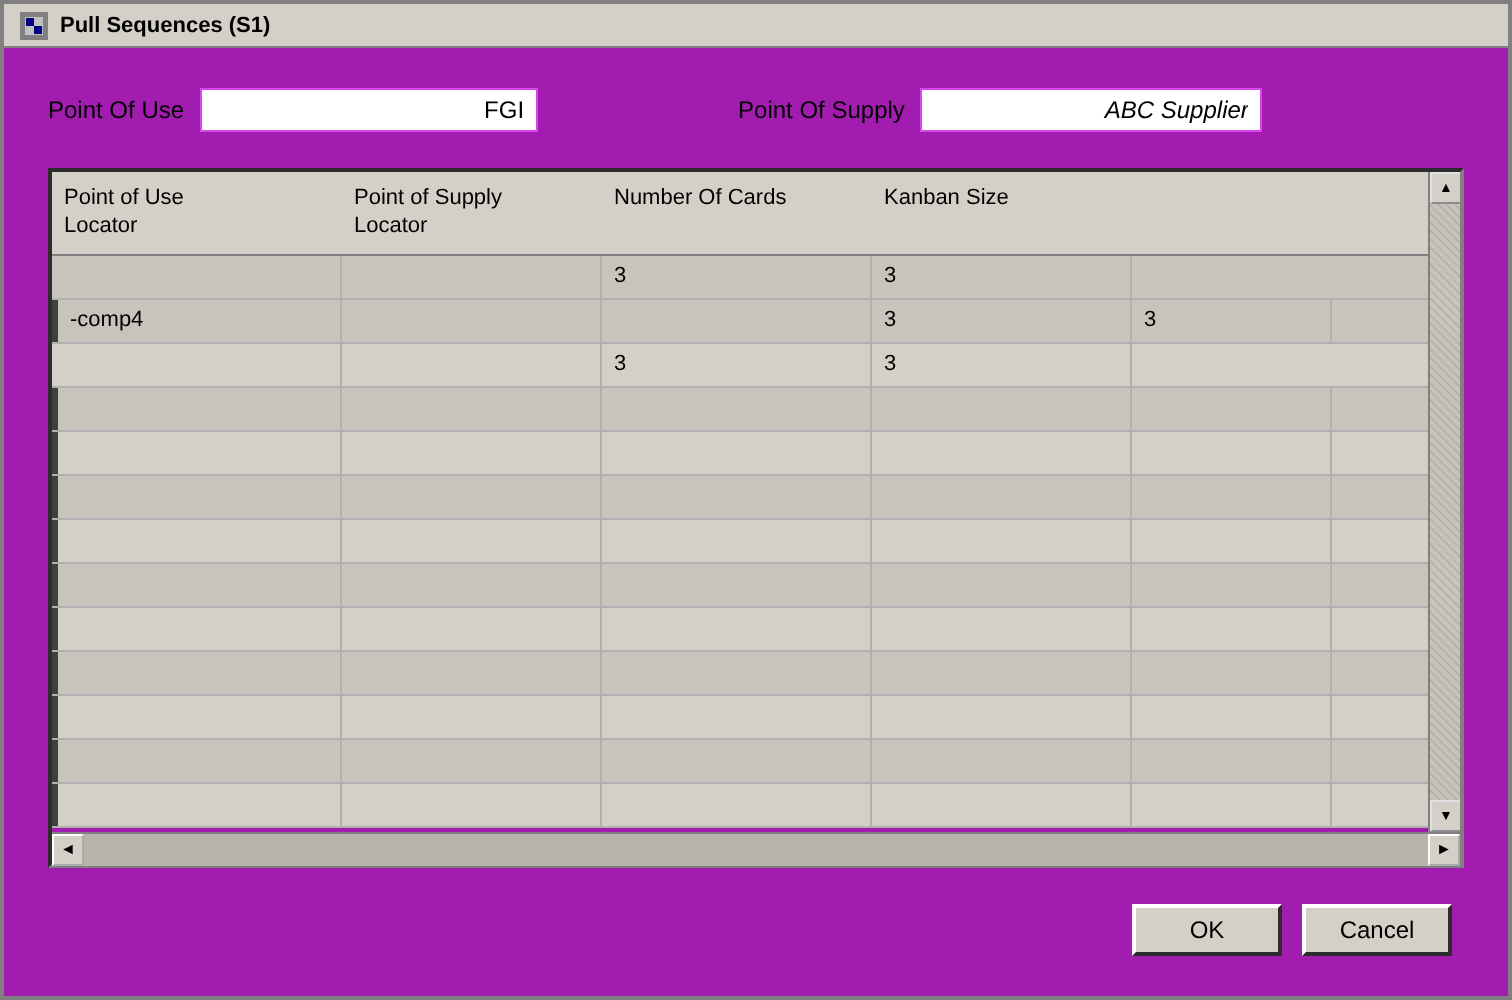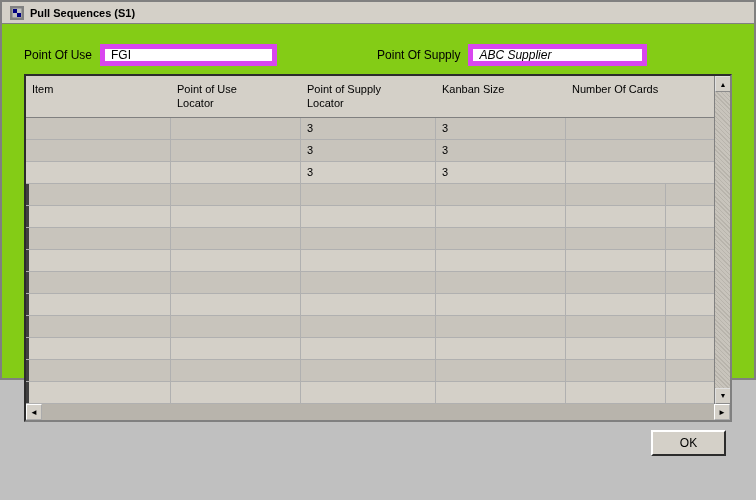--- a/index.html
+++ b/index.html
@@ -12,22 +12,22 @@
 
     body {
       background: #c0c0c0;
       width: 756px;
       height: 500px;
       overflow: hidden;
     }
 
     .window {
       width: 756px;
-      height: 380px;
-      background: #84cc16;
+      height: 500px;
+      background: #a21caf;
       border: 2px solid #808080;
       display: flex;
       flex-direction: column;
     }
 
     .title-bar {
       background: #d4d0c8;
       border-bottom: 1px solid #808080;
       padding: 4px 8px;
       display: flex;
@@ -52,20 +52,21 @@
       font-size: 11px;
       font-weight: bold;
       color: #000;
     }
 
     .window-body {
       flex: 1;
       padding: 12px;
       display: flex;
       flex-direction: column;
+      gap: 10px;
     }
 
     .top-fields {
       display: flex;
       align-items: center;
       gap: 20px;
       padding: 8px 10px;
     }
 
     .field-group {
@@ -74,26 +75,27 @@
       gap: 8px;
     }
 
     .field-label {
       font-size: 12px;
       color: #000;
     }
 
     .field-input {
       background: white;
-      border: 5px solid #d946ef;
+      border: 1px solid #d946ef;
       padding: 2px 6px;
       height: 22px;
       min-width: 130px;
       font-size: 12px;
       outline: none;
+      text-align: right;
     }
 
     .table-header {
       display: grid;
       grid-template-columns: 145px 130px 135px 130px 100px 16px;
       background: #d4d0c8;
       border-bottom: 1px solid #808080;
       padding: 4px 0;
     }
 
@@ -290,36 +292,36 @@
         <span class="field-label">Point Of Supply</span>
         <input class="field-input" type="text" style="min-width: 160px; font-style: italic;" value="ABC Supplier">
       </div>
     </div>
 
     <div class="table-wrapper">
       <div class="table-inner">
         <div class="table-content">
 
           <div class="table-header">
-            <div class="table-header-cell">Item</div>
             <div class="table-header-cell">Point of Use<br>Locator</div>
             <div class="table-header-cell">Point of Supply<br>Locator</div>
+            <div class="table-header-cell">Number Of Cards</div>
             <div class="table-header-cell">Kanban Size</div>
-            <div class="table-header-cell">Number Of Cards</div>
             <div class="table-header-cell"></div>
           </div>
 
           <div class="table-body" id="table-body">
           <div class="table-row selected">
                 <div class="table-cell"></div>
                 <div class="table-cell"></div>
                 <div class="table-cell">3</div>
                 <div class="table-cell">3</div>
               </div>
               <div class="table-row">
+                <div class="table-cell item-cell">-comp4</div>
                 <div class="table-cell"></div>
                 <div class="table-cell"></div>
                 <div class="table-cell">3</div>
                 <div class="table-cell">3</div>
               </div>
               <div class="table-row">
                 <div class="table-cell"></div>
                 <div class="table-cell"></div>
                 <div class="table-cell">3</div>
                 <div class="table-cell">3</div>
@@ -406,15 +408,16 @@
 
       <div class="horiz-scroll">
         <div class="horiz-scroll-arrow">◄</div>
         <div class="horiz-scroll-track"></div>
         <div class="horiz-scroll-arrow">►</div>
       </div>
     </div>
 
     <div class="bottom-bar">
       <button class="btn">OK</button>
+      <button class="btn">Cancel</button>
     </div>
   </div>
 </div>
 
 </body></html>

